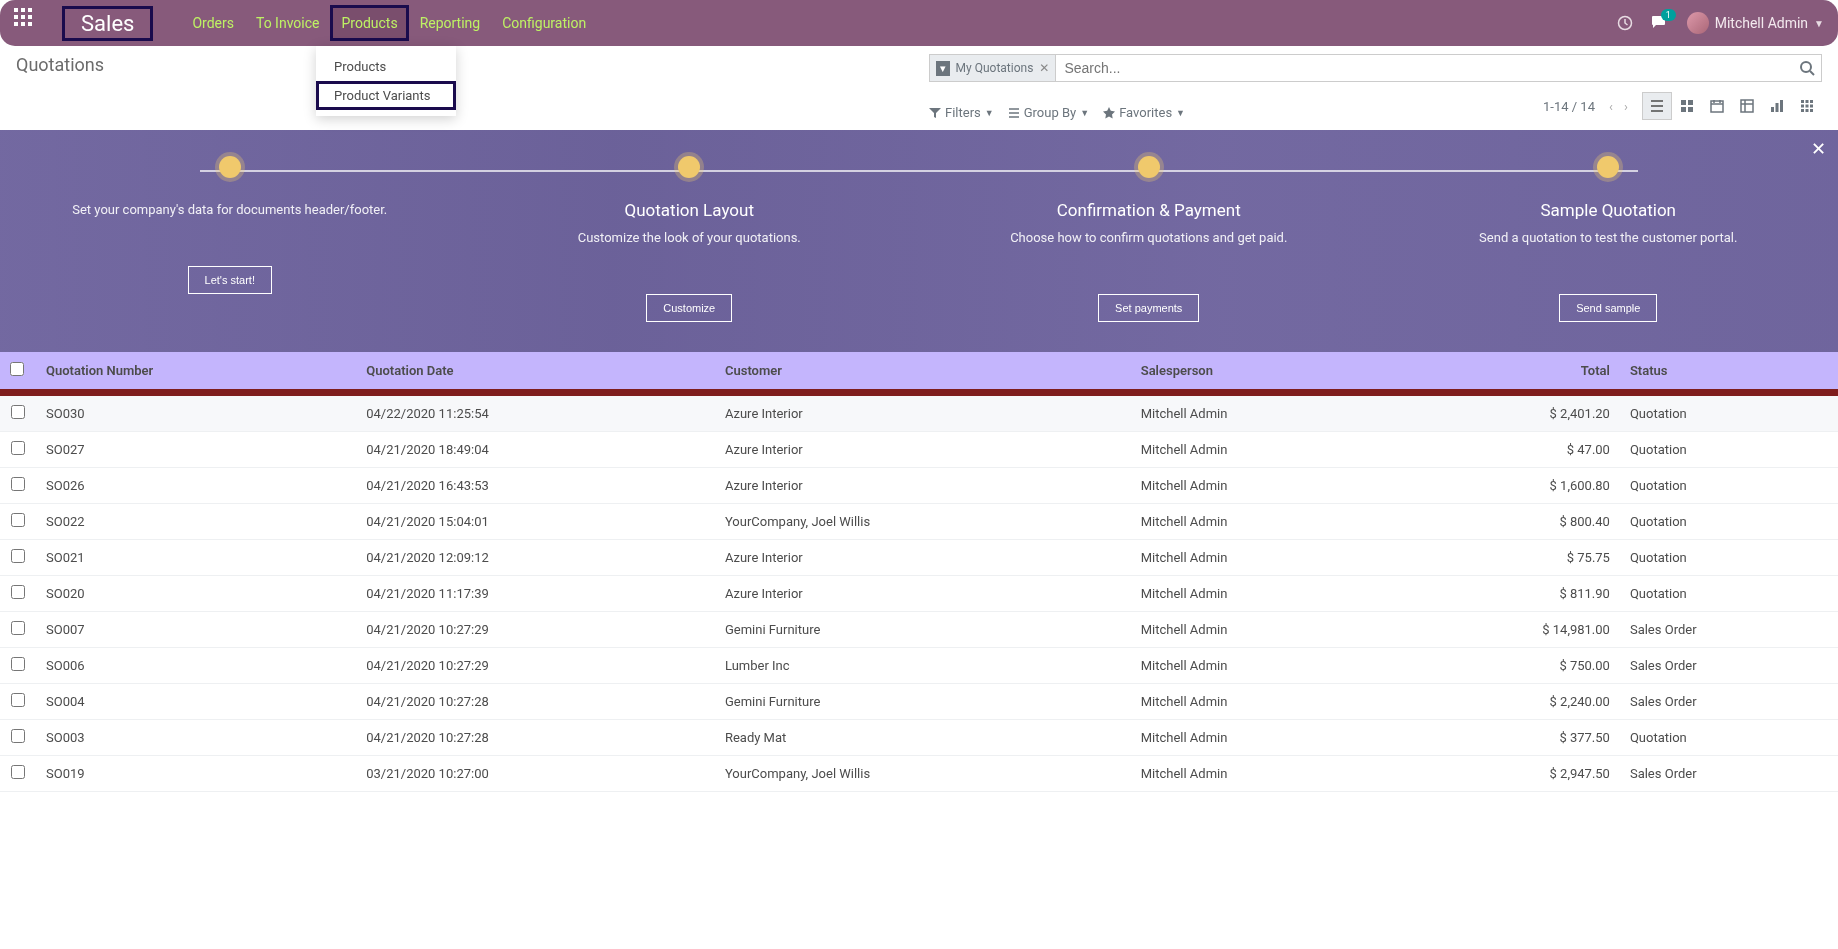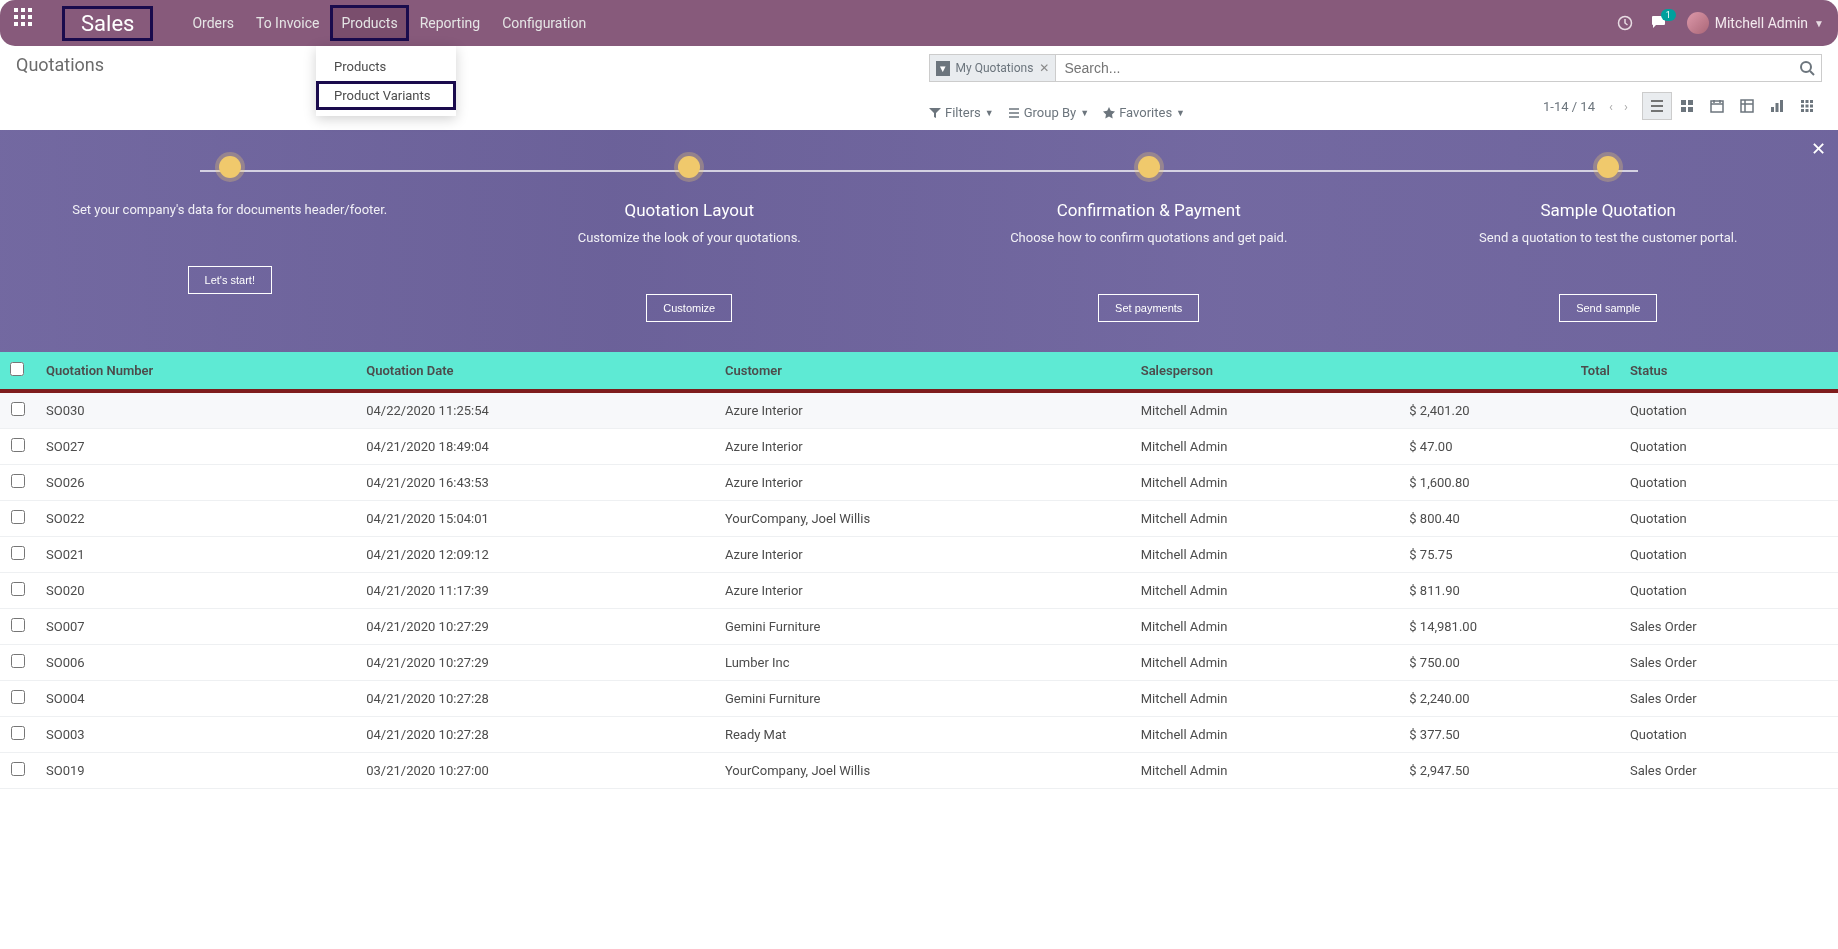--- a/index.html
+++ b/index.html
@@ -4,21 +4,21 @@
 <style>
 * { box-sizing: border-box; margin: 0; padding: 0; }
 body { font-family: -apple-system, BlinkMacSystemFont, "Segoe UI", Roboto, sans-serif; font-size: 13px; color: #4c4c4c; background: #fff; width: 1838px; }
 
 
 .navbar { background: #875a7b; height: 46px; display: flex; align-items: center; color: #fff; padding: 0 14px 0 8px; border-radius: 15px; }
 .apps-icon { width: 30px; height: 30px; display: grid; grid-template-columns: repeat(3, 4px); grid-template-rows: repeat(3, 4px); gap: 3px; margin-right: 18px; margin-left: 6px; cursor: pointer; }
 .apps-icon span { background: #fff; }
 .app-name { font-size: 22px; font-weight: 400; padding: 2px 16px; border: 3px solid #1a0b4d; margin-right: 28px; }
 .nav-menu { display: flex; gap: 0; }
-.nav-item { padding: 10px 11px; color: #e5e5e5; cursor: pointer; font-size: 14px; position: relative; }
+.nav-item { padding: 10px 11px; color: #bef264; cursor: pointer; font-size: 14px; position: relative; }
 .nav-item.active { background: #7a4e6d; border: 3px solid #1a0b4d; padding: 7px 8px; }
 .nav-right { margin-left: auto; display: flex; align-items: center; gap: 18px; }
 .nav-icon { color: #e8dce3; cursor: pointer; }
 .chat-badge { position: relative; color: #fff; }
 .chat-badge .badge { position: absolute; top: -6px; left: 10px; background: #00a09d; color: #fff; font-size: 9px; border-radius: 8px; padding: 1px 5px; }
 .user-area { display: flex; align-items: center; gap: 6px; cursor: pointer; }
 .avatar { width: 22px; height: 22px; border-radius: 50%; background: linear-gradient(135deg,#d9a,#a67); }
 .user-name { font-size: 14px; color: #f3e9ee; }
 .caret { font-size: 10px; color: #e8dce3; }
 
@@ -57,24 +57,24 @@
 .progress-line { position: absolute; top: 40px; left: 200px; right: 200px; height: 2px; background: rgba(255,255,255,0.7); }
 .steps { display: flex; padding-top: 26px; height: 100%; }
 .step { flex: 1; text-align: center; color: #fff; padding: 0 40px; position: relative; }
 .step-dot { width: 22px; height: 22px; border-radius: 50%; background: #f0c96c; margin: 0 auto 22px; position: relative; z-index: 2; box-shadow: 0 0 0 4px rgba(240,201,108,0.3); }
 .step-title { font-size: 17px; margin-bottom: 8px; }
 .step-desc { font-size: 13px; color: rgba(255,255,255,0.9); line-height: 1.5; margin-bottom: 16px; }
 .step-btn { background: transparent; border: 1px solid #fff; color: #fff; padding: 7px 16px; cursor: pointer; font-size: 11px; margin-top: 30px; }
 
 
 table.list { width: 100%; border-collapse: collapse; }
-table.list th { text-align: left; padding: 10px 10px; color: #4c4c4c; font-weight: 600; font-size: 13px; border-bottom: 4px solid #7f1d1d; background: #5eead4; }
+table.list th { text-align: left; padding: 10px 10px; color: #4c4c4c; font-weight: 600; font-size: 13px; border-bottom: 7px solid #7f1d1d; background: #c4b5fd; }
 table.list th.num { text-align: right; }
 table.list td { padding: 9px 10px; border-bottom: 1px solid #eef0f2; color: #4c4c4c; font-size: 13px; }
-table.list td.num { text-align: left; }
+table.list td.num { text-align: right; }
 table.list tbody tr:first-child { background: #f7f8fa; }
 .chk { width: 36px; text-align: center; }
 input[type=checkbox] { width: 14px; height: 14px; }
 
 svg { display: block; }
 </style>
 </head>
 <body>
 
 <div class="navbar">

